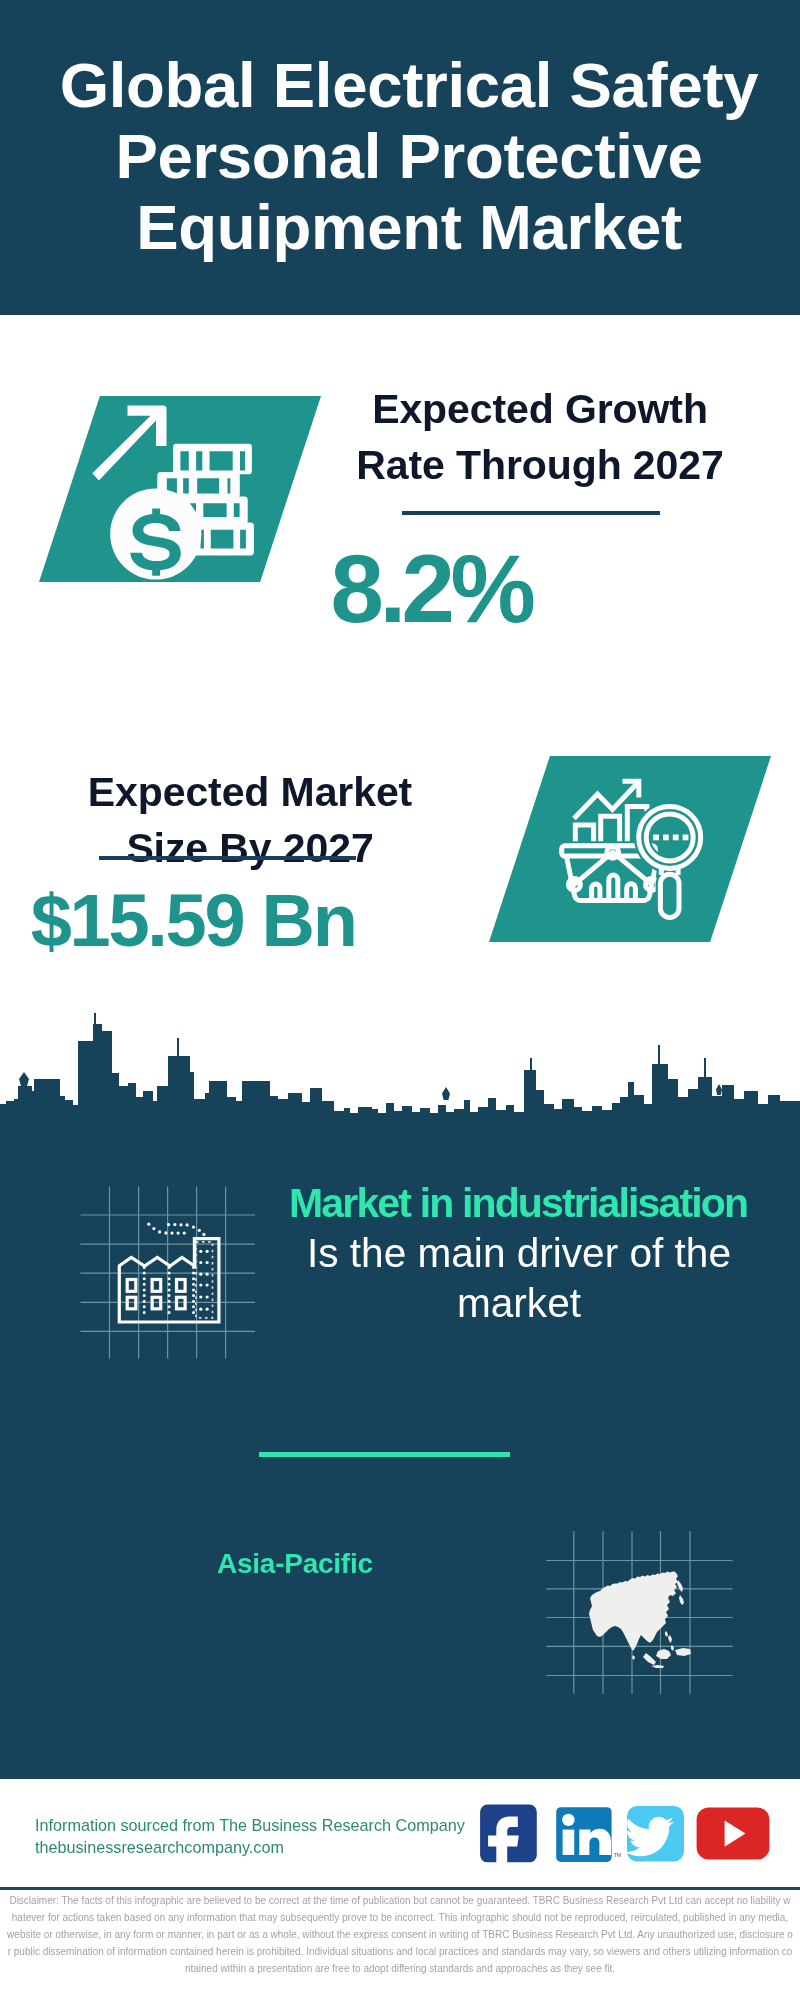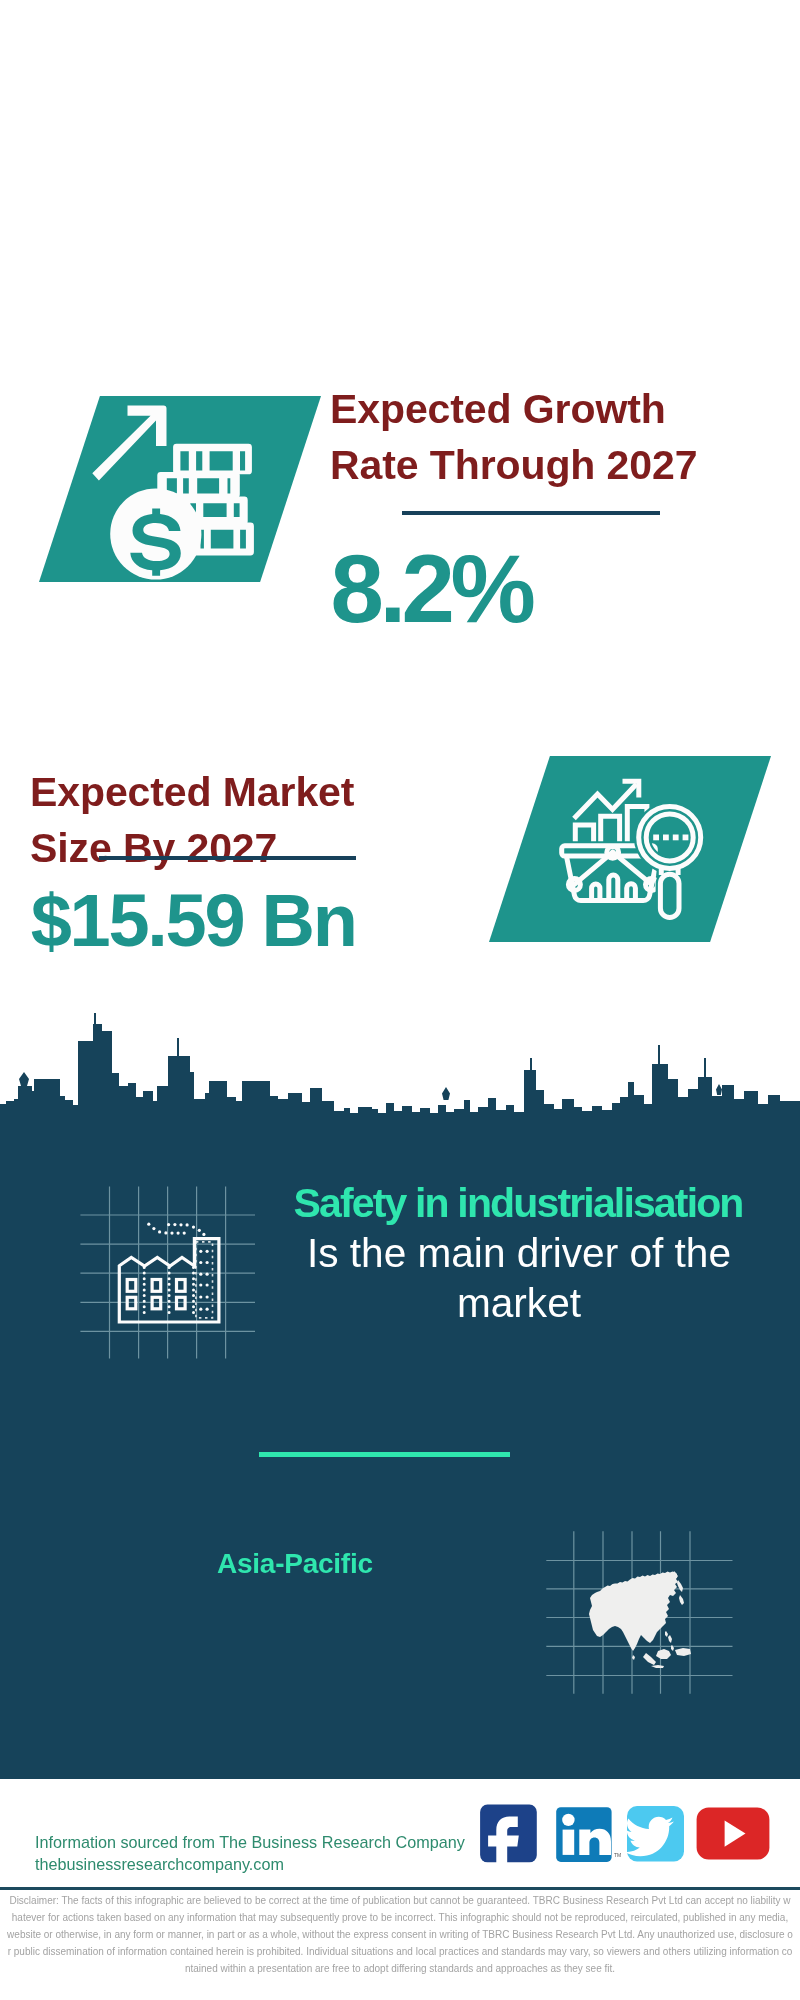--- a/index.html
+++ b/index.html
@@ -7,22 +7,22 @@
   body{width:800px;height:2000px;background:#fff;font-family:"Liberation Sans",sans-serif;overflow:hidden;}
   .page{position:relative;width:800px;height:2000px;background:#fff;overflow:hidden;}
 
   
   .header{position:absolute;left:0;top:0;width:800px;height:315px;background:#16435A;}
   .header .title{position:absolute;left:9px;top:50px;width:800px;text-align:center;
     color:#fdfdfd;font-size:63.5px;font-weight:bold;line-height:71px;letter-spacing:-0.3px;white-space:pre-line;}
 
   
   .para{position:absolute;background:#1E948C;clip-path:polygon(21.6% 0,100% 0,78.4% 100%,0 100%);}
-  .stat-label{position:absolute;color:#7f1d1d;font-size:41px;font-weight:bold;line-height:56px;
-              white-space:pre-line;letter-spacing:-0.1px;}
+  .stat-label{position:absolute;color:#0f172a;font-size:41px;font-weight:bold;line-height:56px;
+              text-align:center;white-space:pre-line;letter-spacing:-0.1px;}
   .rule{position:absolute;height:4.4px;background:#17415A;}
   .stat-value{position:absolute;color:#1E948C;font-weight:bold;}
 
   
   .skyline{position:absolute;left:0;top:1010px;width:800px;height:120px;display:block;}
   .darkbody{position:absolute;left:0;top:1122px;width:800px;height:657px;background:#16435A;}
 
   .blurb{position:absolute;text-align:center;color:#fff;font-size:40.6px;line-height:50px;white-space:pre-line;}
   .blurb .hl{color:#2FE6AE;font-weight:bold;display:block;font-size:41px;line-height:50px;letter-spacing:-1.85px;text-indent:-1.85px;}
 
@@ -30,20 +30,25 @@
   .footer{position:absolute;left:0;top:1779px;width:800px;height:221px;background:#fff;}
   .srcline{position:absolute;color:#2E8B6E;font-size:16.2px;line-height:22px;white-space:pre-line;}
   .disclaimer{position:absolute;color:#a3a3a3;font-size:10px;line-height:17.1px;text-align:center;word-break:break-all;}
   .socials{position:absolute;display:flex;gap:13px;}
 </style>
 </head>
 <body>
 
 <div class="page">
 
+  <div class="header">
+    <div class="title">Global Electrical Safety
+Personal Protective
+Equipment Market</div>
+  </div>
 
   <div>
     <div class="para" style="left:39px;top:396px;width:282px;height:186px;">
     </div>
     <svg viewBox="90 400 170 185" style="position:absolute;left:90px;top:400px;width:170px;height:185px;">
       <g fill="#fcfcfc">
 
         <path d="M127.5,405.5 h36 a3,3 0 0 1 3,3 v37.5 h-10.5 v-25.6 L98.9,480.6 l-6.6,-7.3 L150.5,415.8 h-23 Z"></path>
 
         <path d="M176.5,443.7 h72 a3.4,3.4 0 0 1 3.4,3.4 v23.8 a3.4,3.4 0 0 1 -3.4,3.4 h-72 a3.4,3.4 0 0 1 -3.4,-3.4 v-23.8 a3.4,3.4 0 0 1 3.4,-3.4 Z
@@ -172,21 +177,21 @@
           <circle cx="193.5" cy="1227.1" r="1.6"></circle>
           <circle cx="199.3" cy="1230.3" r="1.6"></circle>
           <circle cx="203.9" cy="1234.4" r="1.6"></circle>
           <circle cx="165.9" cy="1232.9" r="1.6"></circle>
           <circle cx="172.0" cy="1233.1" r="1.6"></circle>
           <circle cx="178.1" cy="1233.1" r="1.6"></circle>
           <circle cx="184.2" cy="1233.1" r="1.6"></circle>
         </g>
     </svg>
     <div class="blurb" style="left:269px;top:1128px;width:500px;">
-      <span class="hl">Safety in industrialisation</span><span>Is the main driver of the
+      <span class="hl">Market in industrialisation</span><span>Is the main driver of the
 market</span>
     </div>
   </div>
 
   <div class="rule" style="left:259px;top:1452px;width:251px;background:#2FE6AE;height:5px;"></div>
 
   <div>
     <div class="blurb" style="left:45px;top:1489px;width:500px;font-size:44.5px;line-height:49.5px;">
       <span class="hl" style="font-size:28px;letter-spacing:-0.25px;text-indent:-0.25px;line-height:50px;">Asia-Pacific</span>
     </div>
@@ -206,21 +211,21 @@
         <path d="M658,1651 664,1649 669,1651 671,1655 667,1659 661,1659 656,1656 Z"></path>
         <path d="M646,1653 651,1657 656,1662 654,1665 648,1662 643,1657 Z"></path>
         <path d="M651,1666 658,1665 664,1666 663,1668 656,1668 Z"></path>
         <path d="M675,1650 683,1648 690,1649 691,1654 684,1656 677,1655 Z"></path>
         <path d="M633,1655 635,1657 634,1660 632,1658 Z"></path>
       </g>
     </svg>
   </div>
 
   <div class="footer">
-    <div class="srcline" style="left:35px;top:35px;width:460px;margin-top:17px;">Information sourced from The Business Research Company
+    <div class="srcline" style="left:35px;top:35px;width:460px;">Information sourced from The Business Research Company
 thebusinessresearchcompany.com</div>
     <svg class="socials" viewBox="476 1800 300 68" style="position:absolute;left:476px;top:21px;width:300px;height:68px;">
       <g>
         <rect x="480.1" y="1804.6" width="56.7" height="57.7" rx="7.4" fill="#1D4289"></rect>
         <path d="M517.8,1816.6 h-8.4 c-7.9,0 -13.1,5.2 -13.1,13.3 v5.6 h-8.2 v10.9 h8.2 v22.0 h10.9 v-22.0 h10.1 l1.5,-10.9 h-11.6 v-4.6 c0,-2.5 1.3,-3.9 4.3,-3.9 h6.3 Z" fill="#fff"></path>
       </g>
       <g>
         <rect x="556.2" y="1807.2" width="55.4" height="54.7" rx="4.6" fill="#0E7BB8"></rect>
         <circle cx="568.4" cy="1819.9" r="6.2" fill="#fff"></circle>
         <rect x="562.6" y="1829.6" width="11.6" height="25.3" fill="#fff"></rect>

